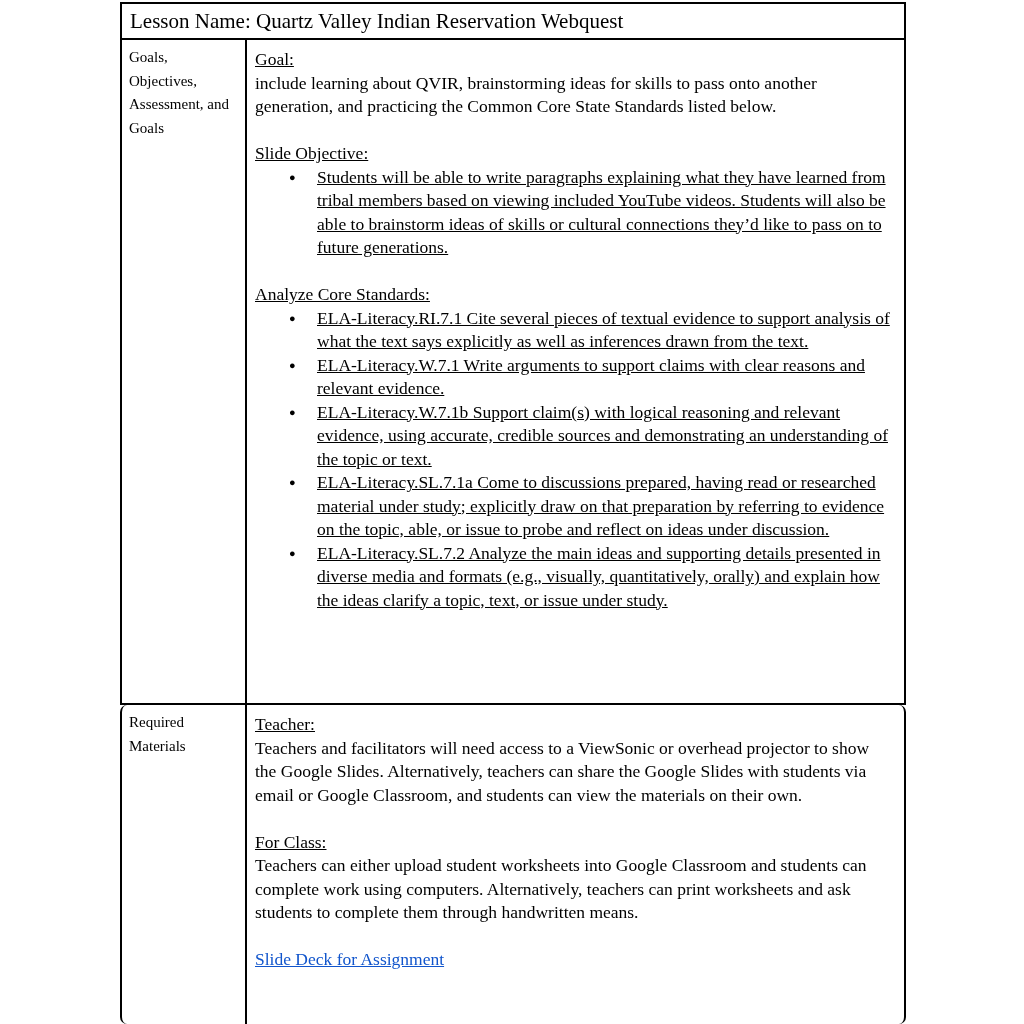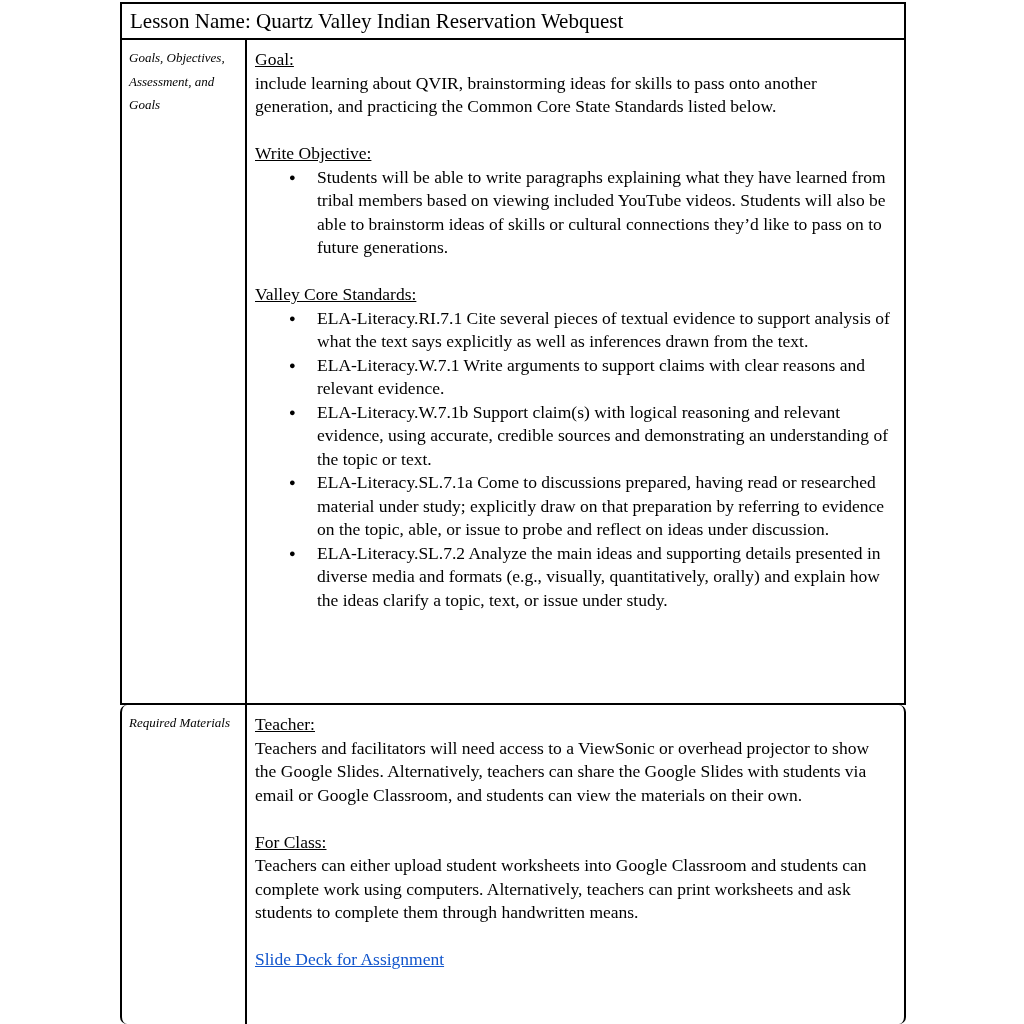--- a/index.html
+++ b/index.html
@@ -37,38 +37,37 @@
     border-right: 2px solid var(--border, #000);
     border-bottom: 2px solid var(--border, #000);
   }
   .row-goals { height: 665px; flex: none; overflow: hidden; }
   .row-materials { flex: 1; border-bottom: none; overflow: hidden; border-radius: 7px; }
   .cell-left {
     width: 125px;
     flex: none;
     border-right: 2px solid var(--border, #000);
     padding: 6px 6px 0 7px;
-    font-size: 13px;
+    font-size: 15px;
     line-height: 23.5px;
-    font-style: italic;
   }
   .cell-right {
     flex: 1;
     padding: 8px 12px 16px 8px;
     font-size: 17.5px;
     line-height: 23.5px;
     overflow: hidden;
   }
   .section { margin-bottom: 23.5px; }
   .section:last-child { margin-bottom: 0; }
   .heading { text-decoration: underline; }
   .bullets { list-style: none; padding-left: 34px; }
   .bullet { display: flex; }
   .dot { width: 28px; flex: none; font-size: 11px; }
-  .bullet-text { flex: 1; }
+  .bullet-text { flex: 1; text-decoration: underline; }
   .link {
     color: var(--link, #1155cc);
     text-decoration: underline;
     cursor: pointer;
   }
 </style>
 </head>
 <body>
 
 <div class="page">
@@ -81,31 +80,31 @@
     <div class="row row-goals">
       <div class="cell-left">Goals, Objectives, Assessment, and Goals</div>
       <div class="cell-right">
 
         <div class="section">
           <div class="heading">Goal:</div>
           <div>include learning about QVIR, brainstorming ideas for skills to pass onto another generation, and practicing the Common Core State Standards listed below.</div>
         </div>
 
         <div class="section">
-          <div class="heading">Write Objective:</div>
+          <div class="heading">Slide Objective:</div>
           <ul class="bullets">
             <li class="bullet">
               <span class="dot">●</span>
               <span class="bullet-text">Students will be able to write paragraphs explaining what they have learned from tribal members based on viewing included YouTube videos. Students will also be able to brainstorm ideas of skills or cultural connections they’d like to pass on to future generations.</span>
             </li>
           </ul>
         </div>
 
         <div class="section">
-          <div class="heading">Valley Core Standards:</div>
+          <div class="heading">Analyze Core Standards:</div>
           <ul class="bullets">
             <li class="bullet">
               <span class="dot">●</span>
               <span class="bullet-text">ELA-Literacy.RI.7.1 Cite several pieces of textual evidence to support analysis of what the text says explicitly as well as inferences drawn from the text.</span>
             </li>
             <li class="bullet">
               <span class="dot">●</span>
               <span class="bullet-text">ELA-Literacy.W.7.1 Write arguments to support claims with clear reasons and relevant evidence.</span>
             </li>
             <li class="bullet">

